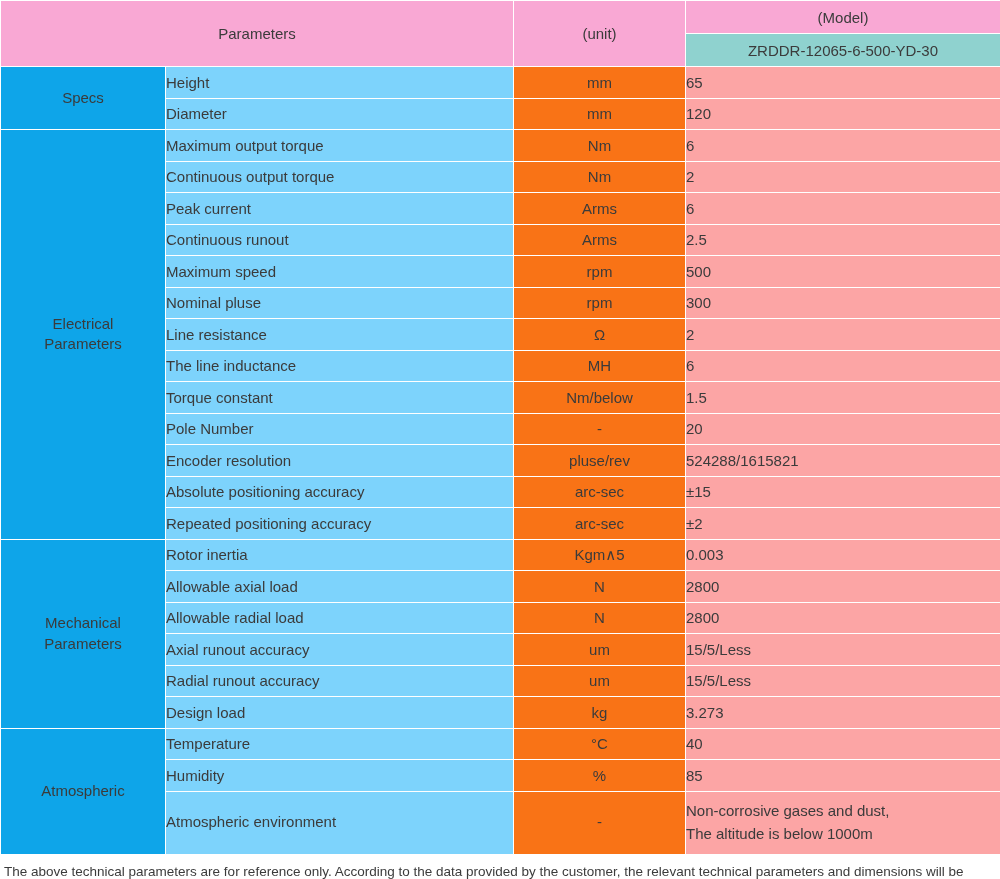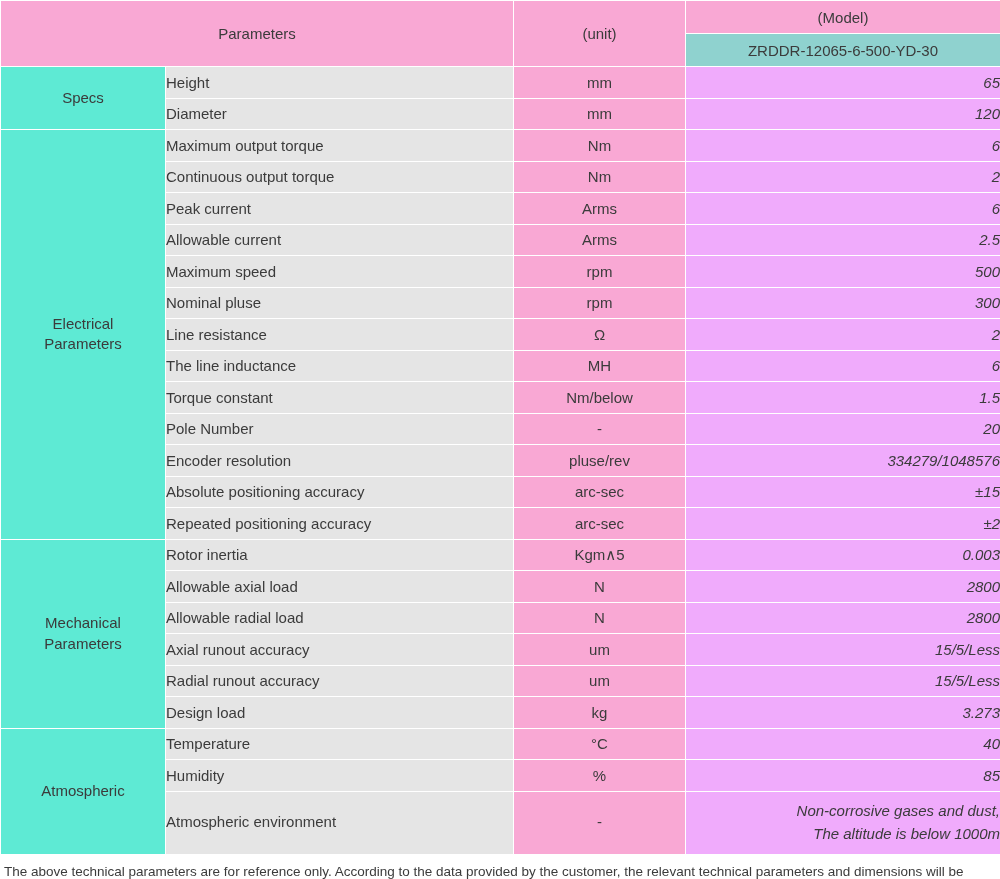--- a/index.html
+++ b/index.html
@@ -48,45 +48,44 @@
   }
   .hdr-sub {
     background: #8fd2cf;
     color: #2c2c2c;
     text-align: center;
     font-size: 15px;
     height: 32px;
     margin-top: 12px;
   }
   .group-cell {
-    background: #5eead4;
+    background: #0ea5e9;
     text-align: center;
     font-size: 15px;
     color: #3b3b3b;
     line-height: 1.35;
   }
   .param-cell {
-    background: #e5e5e5;
+    background: #7dd3fc;
     text-align: left;
     padding-left: 26px;
     height: 30.5px;
     font-size: 15px;
   }
   .unit-cell {
-    background: #f9a8d4;
+    background: #f97316;
     text-align: center;
     height: 30.5px;
     font-size: 15px;
   }
   .value-cell {
-    background: #f0abfc;
-    text-align: right;
+    background: #fca5a5;
+    text-align: left;
     height: 30.5px;
     font-size: 15px;
-    font-style: italic;
   }
   .value-cell.multiline, .param-cell.multiline, .unit-cell.multiline {
     height: 62px;
     line-height: 1.5;
   }
   .footnote {
     font-size: 13.5px;
     color: #3b3b3b;
     padding: 8px 4px 0 4px;
     line-height: 1.4;
@@ -139,21 +138,21 @@
         <td class="param-cell">Continuous output torque</td>
         <td class="unit-cell">Nm</td>
         <td class="value-cell">2</td>
       </tr>
       <tr>
         <td class="param-cell">Peak current</td>
         <td class="unit-cell">Arms</td>
         <td class="value-cell">6</td>
       </tr>
       <tr>
-        <td class="param-cell">Allowable current</td>
+        <td class="param-cell">Continuous runout</td>
         <td class="unit-cell">Arms</td>
         <td class="value-cell">2.5</td>
       </tr>
       <tr>
         <td class="param-cell">Maximum speed</td>
         <td class="unit-cell">rpm</td>
         <td class="value-cell">500</td>
       </tr>
       <tr>
         <td class="param-cell">Nominal pluse</td>
@@ -176,21 +175,21 @@
         <td class="value-cell">1.5</td>
       </tr>
       <tr>
         <td class="param-cell">Pole Number</td>
         <td class="unit-cell">-</td>
         <td class="value-cell">20</td>
       </tr>
       <tr>
         <td class="param-cell">Encoder resolution</td>
         <td class="unit-cell">pluse/rev</td>
-        <td class="value-cell">334279/1048576</td>
+        <td class="value-cell">524288/1615821</td>
       </tr>
       <tr>
         <td class="param-cell">Absolute positioning accuracy</td>
         <td class="unit-cell">arc-sec</td>
         <td class="value-cell">±15</td>
       </tr>
       <tr>
         <td class="param-cell">Repeated positioning accuracy</td>
         <td class="unit-cell">arc-sec</td>
         <td class="value-cell">±2</td>

